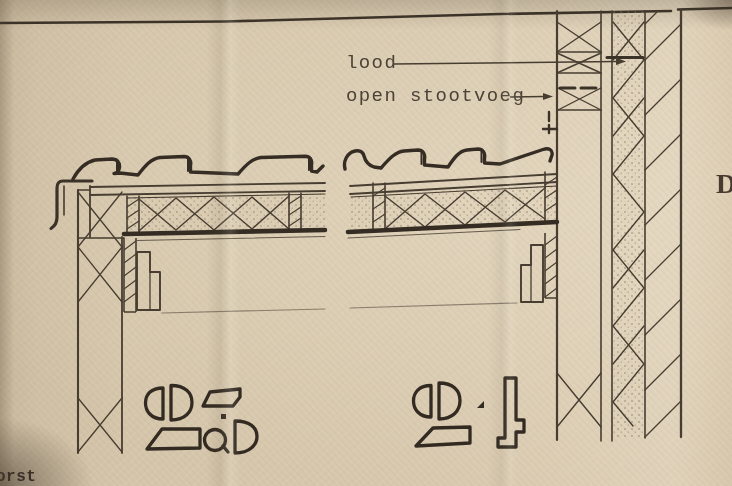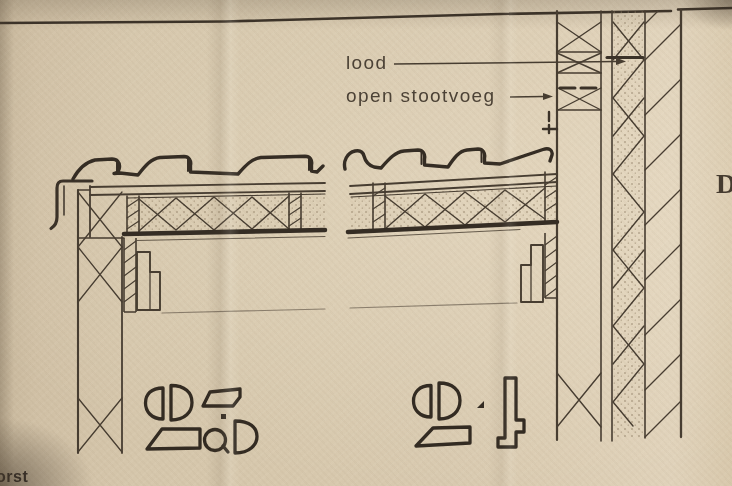--- a/index.html
+++ b/index.html
@@ -23,21 +23,21 @@
     background:linear-gradient(90deg, transparent, rgba(92,76,55,0.11) 42%, rgba(255,252,240,0.13) 72%, transparent);}
   .fold-b{left:488px;top:0;width:30px;height:486px;
     background:linear-gradient(90deg, transparent, rgba(92,76,55,0.08) 45%, rgba(255,252,240,0.10) 75%, transparent);}
   .corner-bl{left:0;bottom:0;width:150px;height:110px;
     background:radial-gradient(130px 95px at 0% 100%, rgba(58,47,35,0.55), rgba(58,47,35,0) 72%);}
   .corner-tr{right:0;top:0;width:80px;height:46px;
     background:radial-gradient(70px 42px at 100% 0%, rgba(56,46,36,0.40), rgba(56,46,36,0) 72%);}
   .edge-l{left:0;top:0;width:14px;height:486px;
     background:linear-gradient(90deg, rgba(80,66,48,0.25), transparent);}
   svg.drawing{position:absolute;left:0;top:0;color:var(--ink,#473d31);}
-  .lbl{position:absolute;color:var(--ink,#473d31);white-space:nowrap;}
+  .lbl{position:absolute;color:var(--ink,#473d31);white-space:nowrap;font-family:Liberation Mono, monospace;}
   .lbl-annot{font-size:19px;letter-spacing:1.4px;color:#4c4236;}
   .lbl-lood{left:346px;top:52px;}
   .lbl-voeg{left:346px;top:85px;}
   .lbl-vorst{left:-4px;top:468px;font-size:16px;font-weight:bold;color:#38302a;letter-spacing:0.5px;}
   .lbl-letter{left:716px;top:168px;font-family:"Liberation Serif",serif;font-weight:bold;font-size:28px;color:#453b2f;}
 </style>
 </head>
 <body>
 
 <div class="stage">

